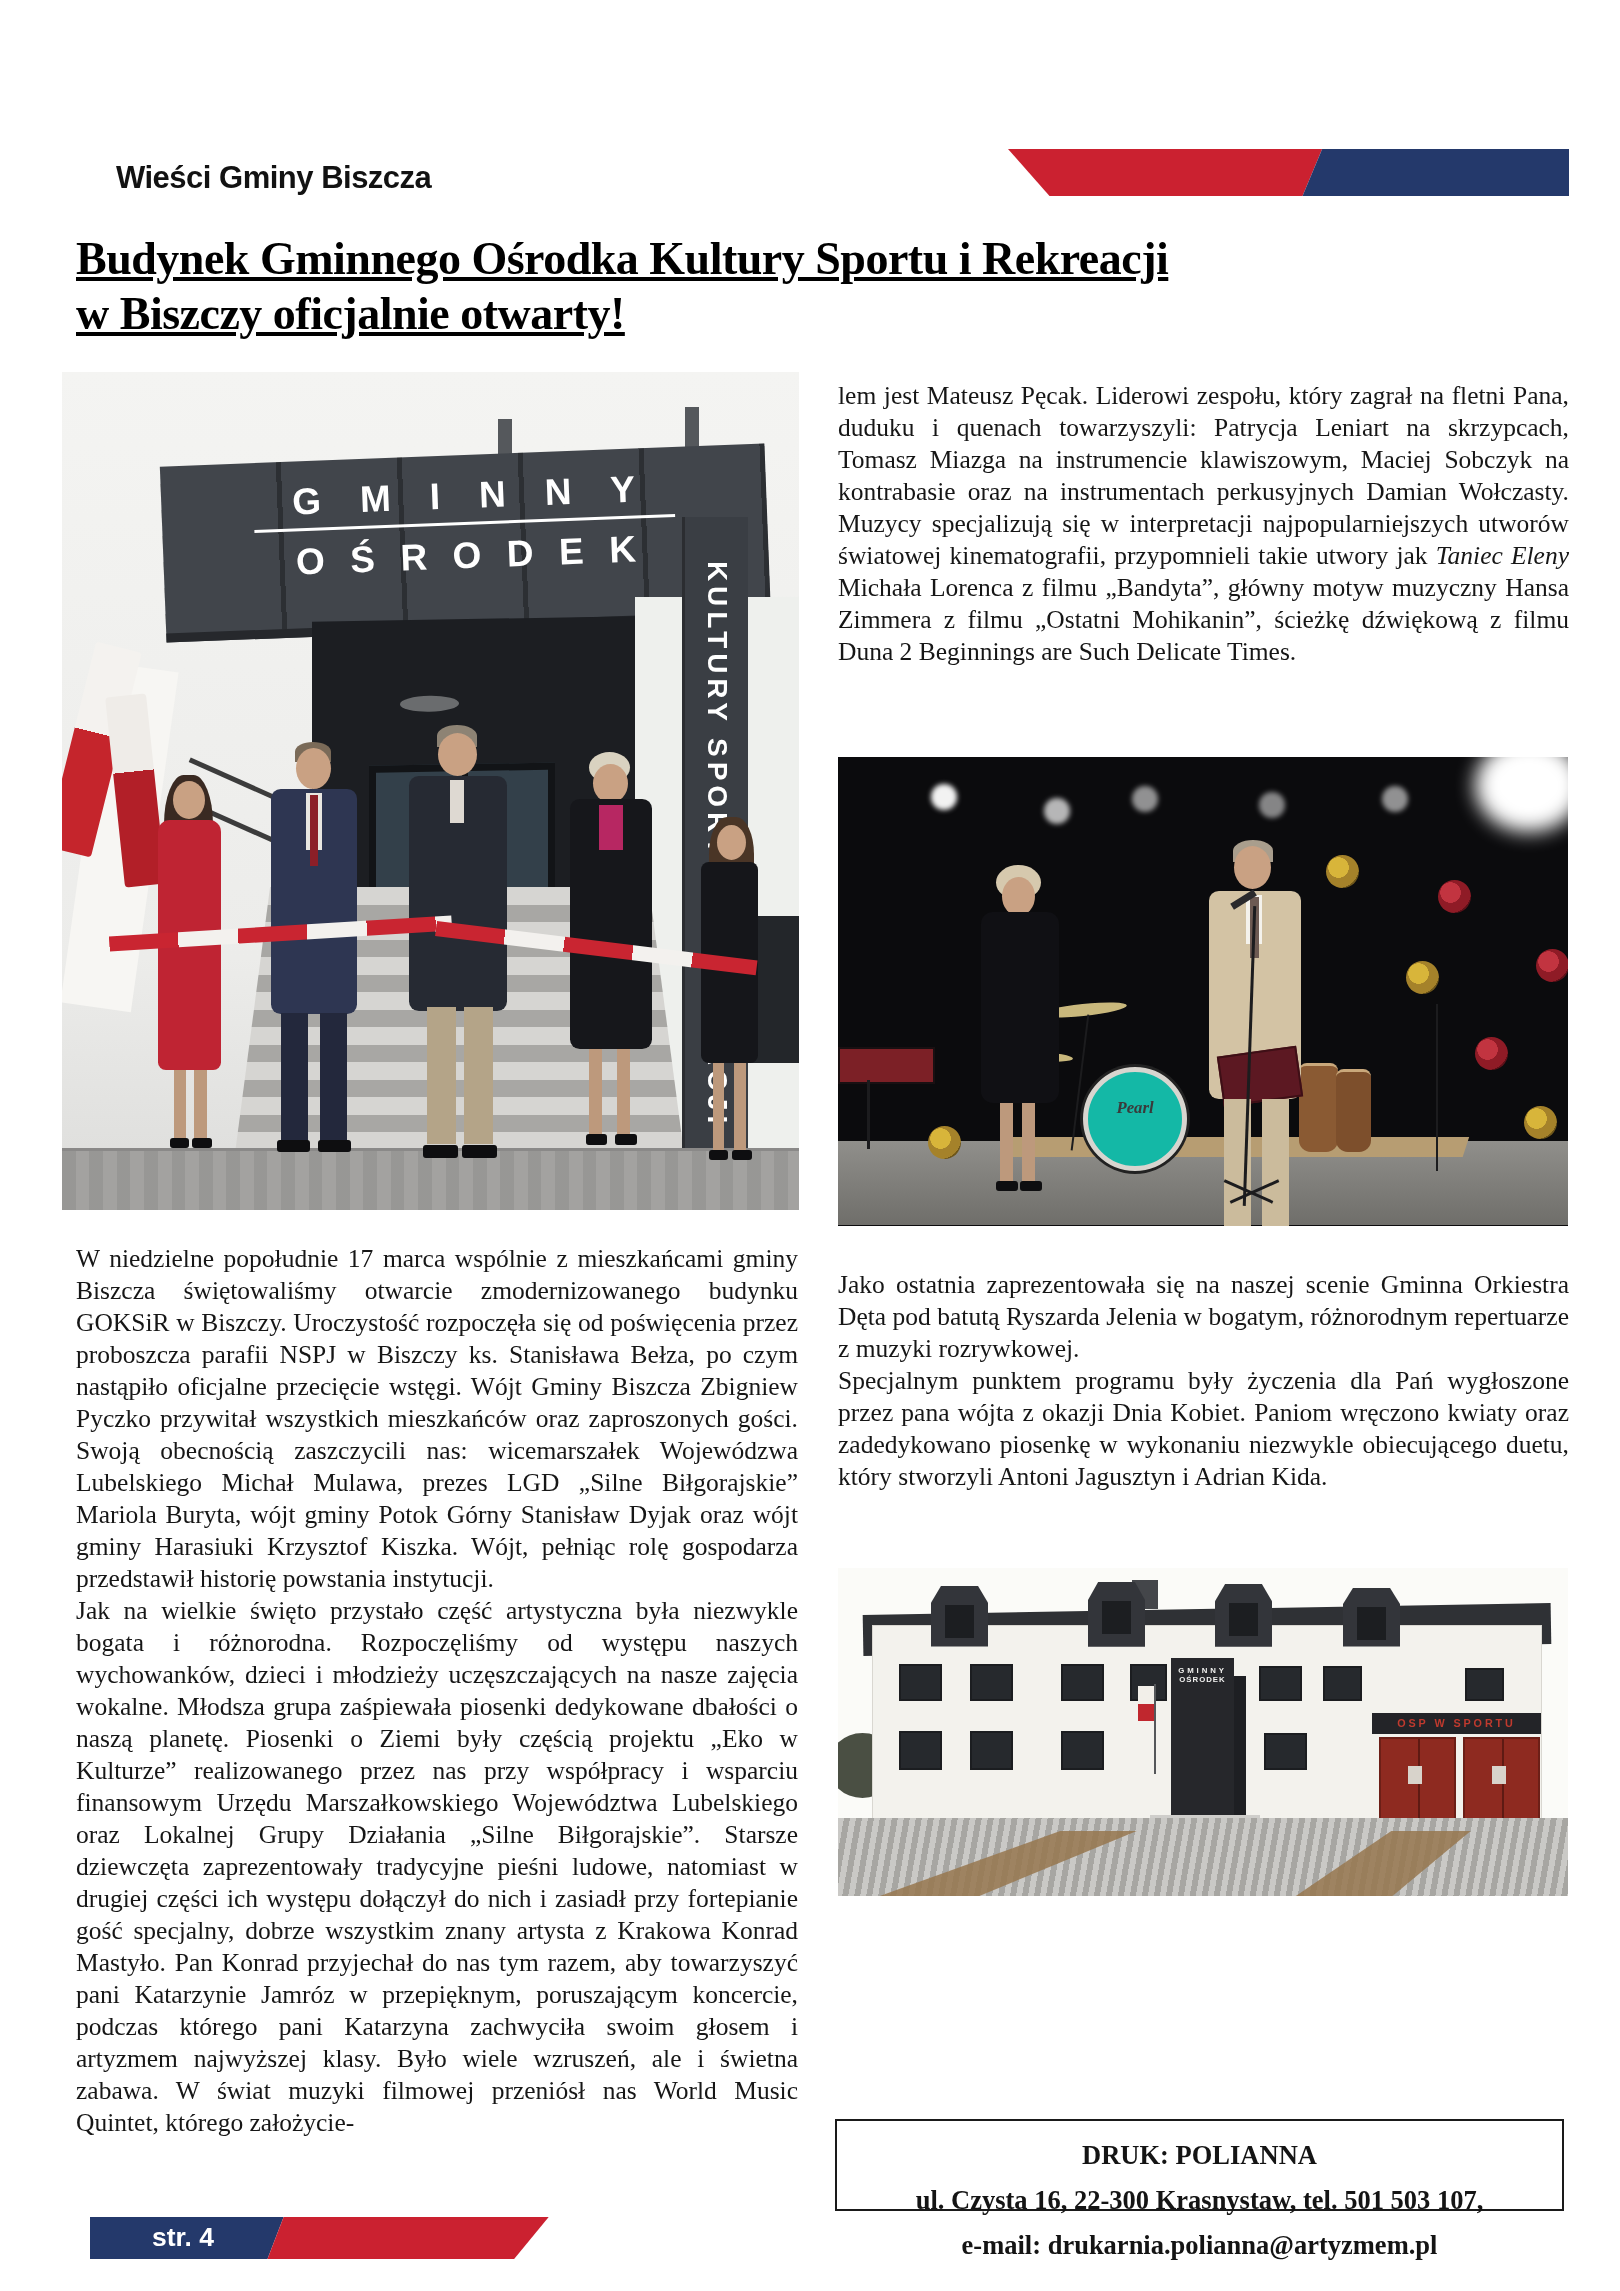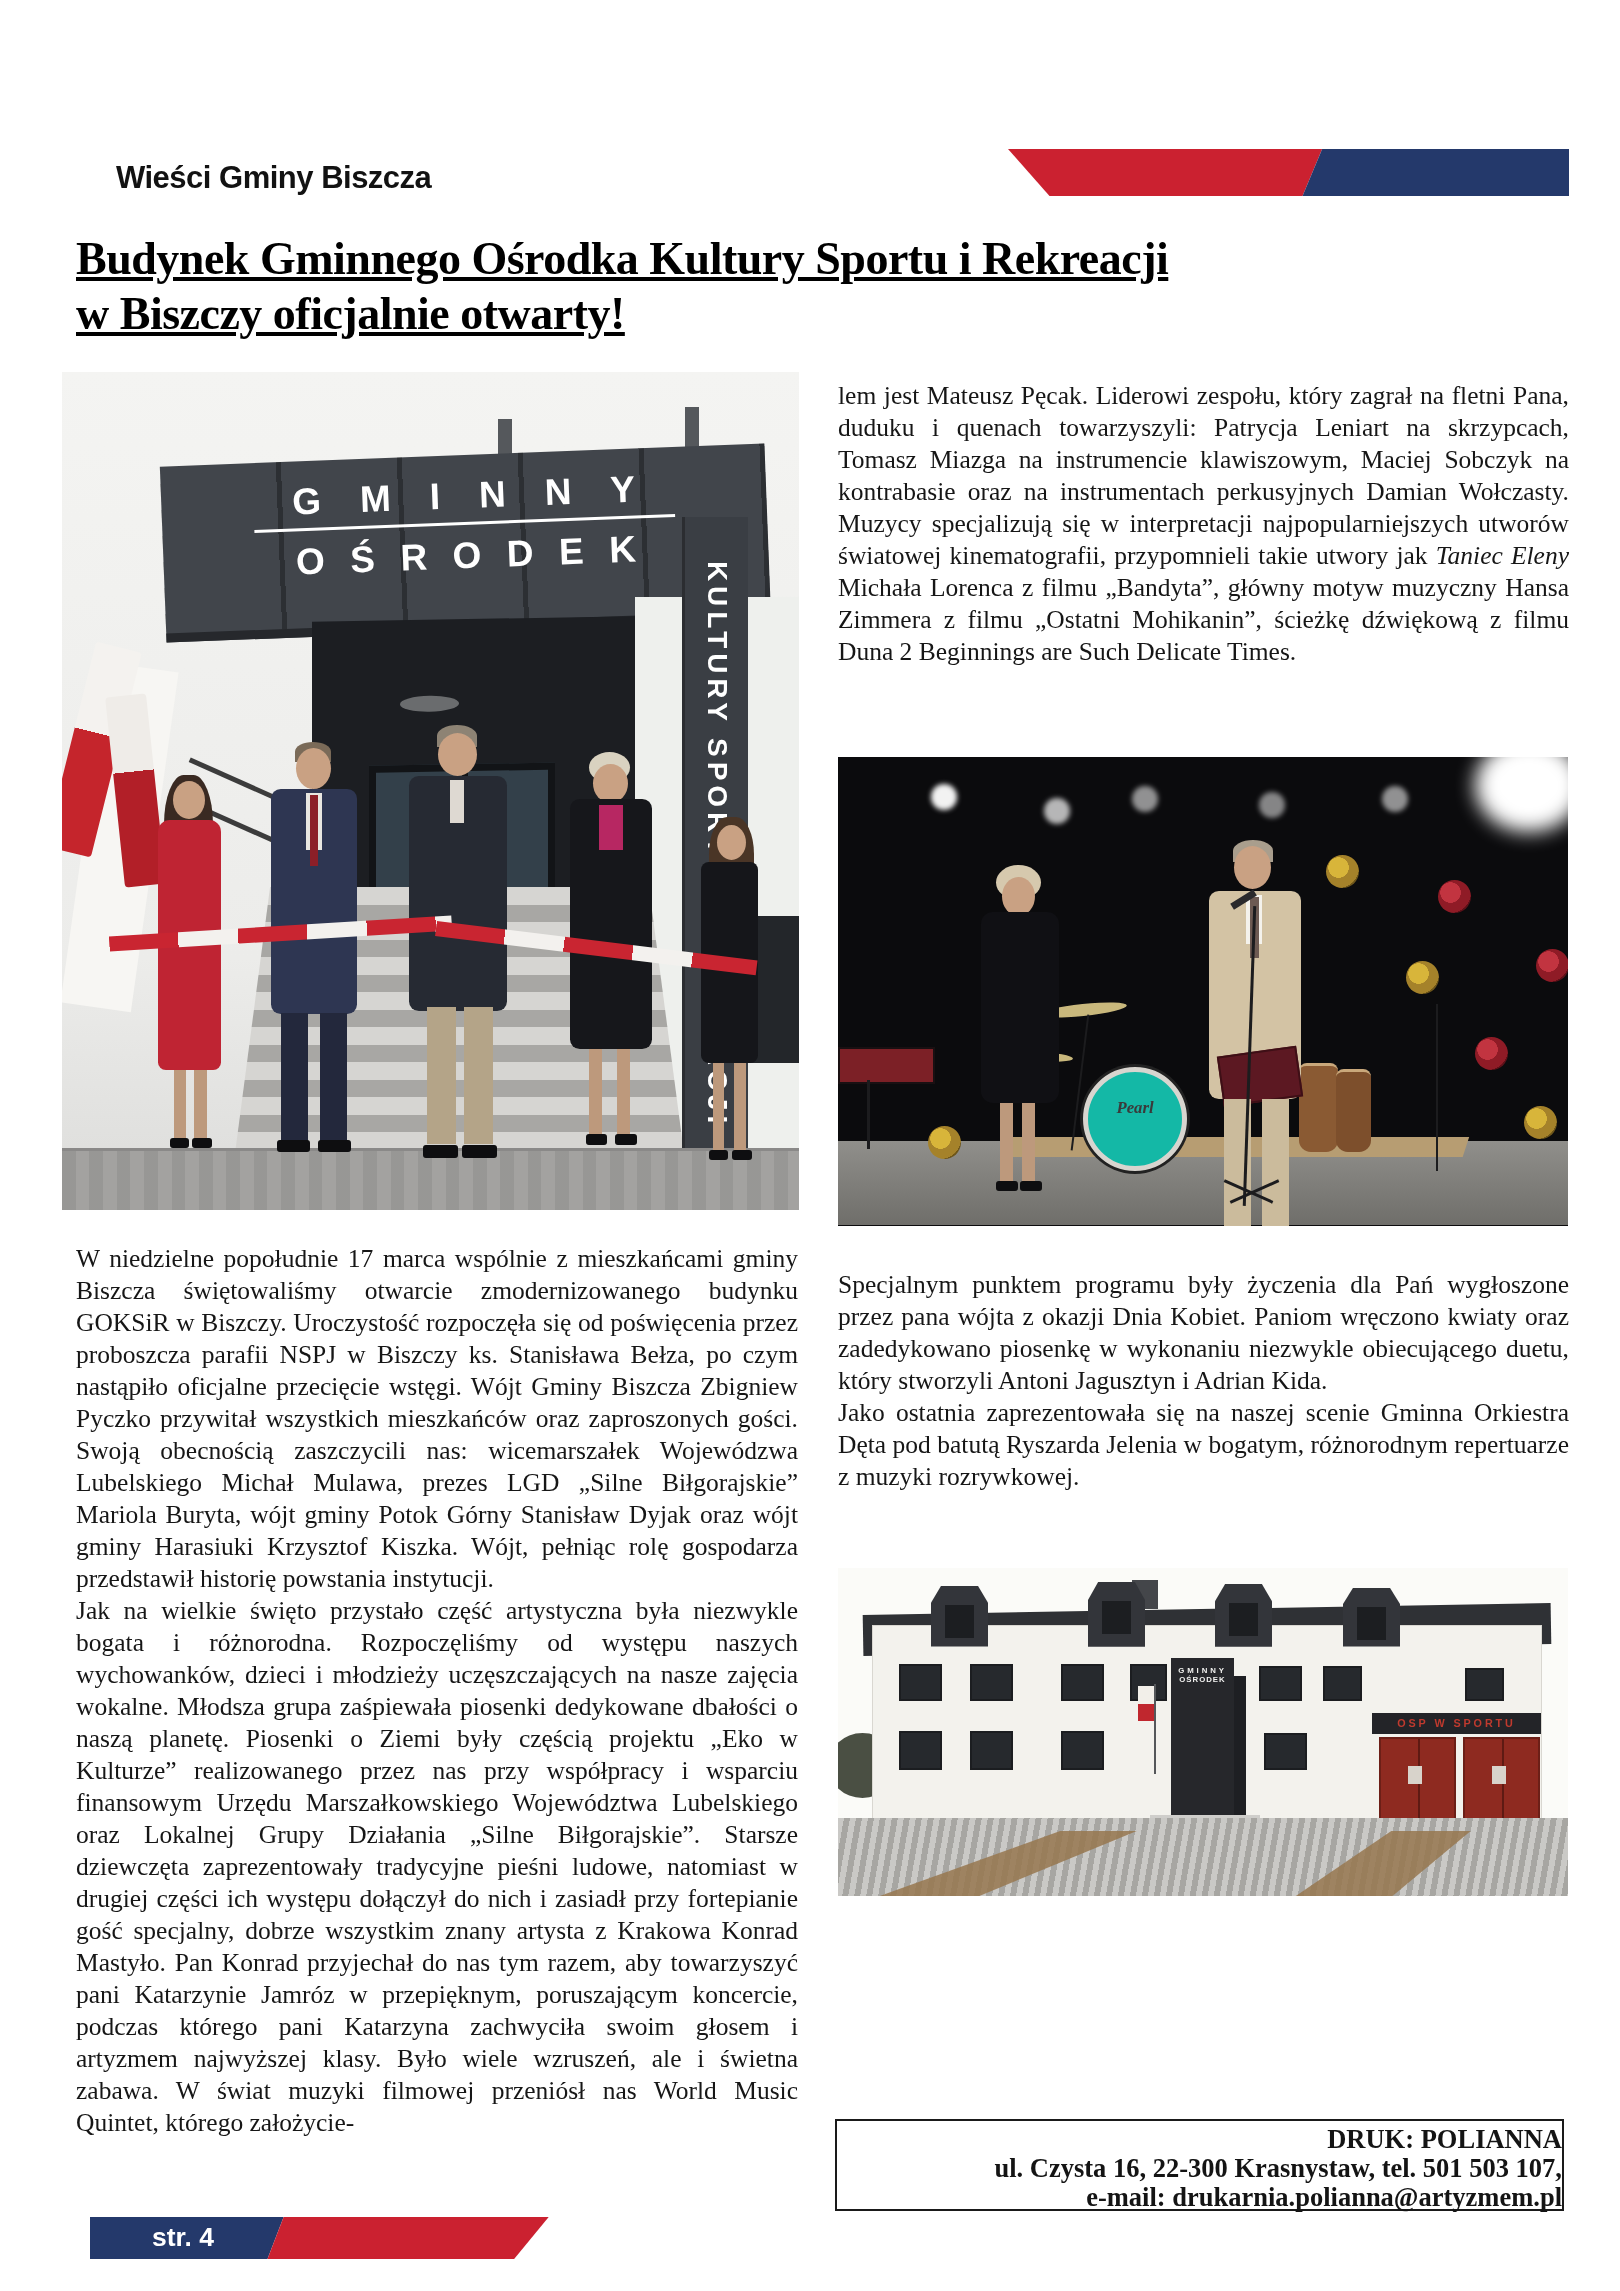--- a/index.html
+++ b/index.html
@@ -25,21 +25,21 @@
   .bodytext p{margin:0;}
   .col-left{left:76px;top:1243px;width:722px;}
   .col-right-1{left:838px;top:380px;width:731px;}
   .col-right-2{left:838px;top:1269px;width:731px;}
   .col-right-3{left:838px;top:1949px;width:731px;}
 
   
   .print-box{position:absolute;left:835px;top:2119px;width:725px;height:84px;
       border:2.9px solid #1a1a1a;background:#fff;text-align:center;font-weight:700;
       font-size:26.5px;line-height:29px;padding-top:3.9px;}
-  .print-box div{margin:0;text-align:right;}
+  .print-box div{margin:16px;}
 
   
   .footer-bar{position:absolute;left:90px;top:2217px;width:461px;height:42px;}
   .footer-bar .fb-blue{position:absolute;inset:0;background:#24396b;
       clip-path:polygon(0 0,42% 0,38.5% 100%,0 100%);}
   .footer-bar .fb-red{position:absolute;inset:0;background:#cb2130;
       clip-path:polygon(42% 0,99.5% 0,92% 100%,38.5% 100%);}
   .footer-bar .fb-label{position:absolute;left:0;top:4.9px;width:186px;text-align:center;
       color:#fff;font-family:"Liberation Sans",sans-serif;font-weight:700;font-size:26.5px;}
 
@@ -311,22 +311,22 @@
     <div class="st-flower yel" style="left:686px;top:349px;"></div>
     <div class="st-flower yel" style="left:90px;top:369px;"></div>
   </div>
 
   <div class="bodytext col-left">
     <p>W niedzielne popołudnie 17 marca wspólnie z mieszkańcami gminy Biszcza świętowaliśmy otwarcie zmodernizowanego budynku GOKSiR w Biszczy. Uroczystość rozpoczęła się od poświęcenia przez proboszcza parafii NSPJ w Biszczy ks. Stanisława Bełza, po czym nastąpiło oficjalne przecięcie wstęgi. Wójt Gminy Biszcza Zbigniew Pyczko przywitał wszystkich mieszkańców oraz zaproszonych gości. Swoją obecnością zaszczycili nas: wicemarszałek Wojewódzwa Lubelskiego Michał Mulawa, prezes LGD „Silne Biłgorajskie” Mariola Buryta, wójt gminy Potok Górny Stanisław Dyjak oraz wójt gminy Harasiuki Krzysztof Kiszka. Wójt, pełniąc rolę gospodarza przedstawił historię powstania instytucji.</p>
     <p>Jak na wielkie święto przystało część artystyczna była niezwykle bogata i różnorodna. Rozpoczęliśmy od występu naszych wychowanków, dzieci i młodzieży uczęszczających na nasze zajęcia wokalne. Młodsza grupa zaśpiewała piosenki dedykowane dbałości o naszą planetę. Piosenki o Ziemi były częścią projektu „Eko w Kulturze” realizowanego przez nas przy współpracy i wsparciu finansowym Urzędu Marszałkowskiego Województwa Lubelskiego oraz Lokalnej Grupy Działania „Silne Biłgorajskie”. Starsze dziewczęta zaprezentowały tradycyjne pieśni ludowe, natomiast w drugiej części ich występu dołączył do nich i zasiadł przy fortepianie gość specjalny, dobrze wszystkim znany artysta z Krakowa Konrad Mastyło. Pan Konrad przyjechał do nas tym razem, aby towarzyszyć pani Katarzynie Jamróz w przepięknym, poruszającym koncercie, podczas którego pani Katarzyna zachwyciła swoim głosem i artyzmem najwyższej klasy. Było wiele wzruszeń, ale i świetna zabawa. W świat muzyki filmowej przeniósł nas World Music Quintet, którego założycie-</p>
   </div>
 
   <div class="bodytext col-right-2">
+    <p>Jako ostatnia zaprezentowała się na naszej scenie Gminna Orkiestra Dęta pod batutą Ryszarda Jelenia w bogatym, różnorodnym repertuarze z muzyki rozrywkowej.</p>
     <p>Specjalnym punktem programu były życzenia dla Pań wygłoszone przez pana wójta z okazji Dnia Kobiet. Paniom wręczono kwiaty oraz zadedykowano piosenkę w wykonaniu niezwykle obiecującego duetu, który stworzyli Antoni Jagusztyn i Adrian Kida.</p>
-    <p>Jako ostatnia zaprezentowała się na naszej scenie Gminna Orkiestra Dęta pod batutą Ryszarda Jelenia w bogatym, różnorodnym repertuarze z muzyki rozrywkowej.</p>
   </div>
 
   <div class="photo-building">
     <div class="bd-trees"></div>
     <div class="bd-roof"></div>
     <div class="bd-body"></div>
     <div class="bd-chimney"></div>
     <div class="bd-dormer" style="left:93px;top:17.6px;height:61px;">
         <i></i>
       </div>

